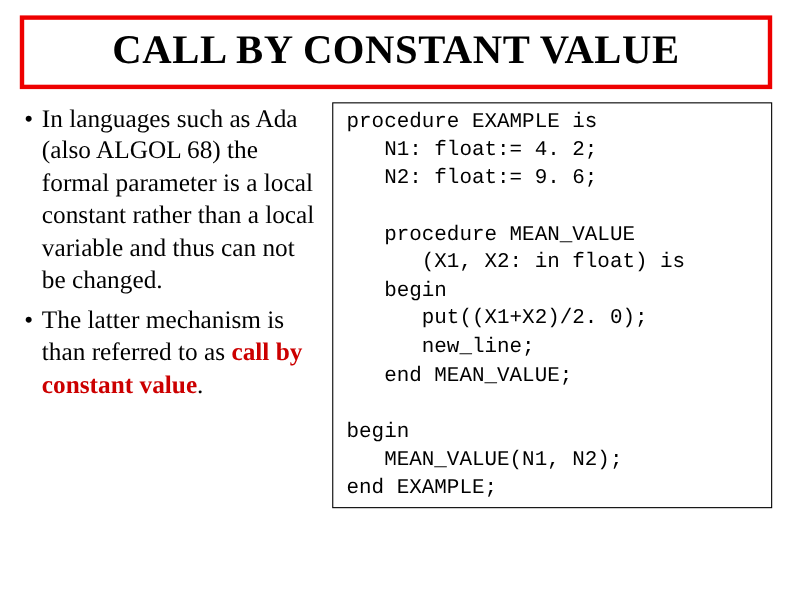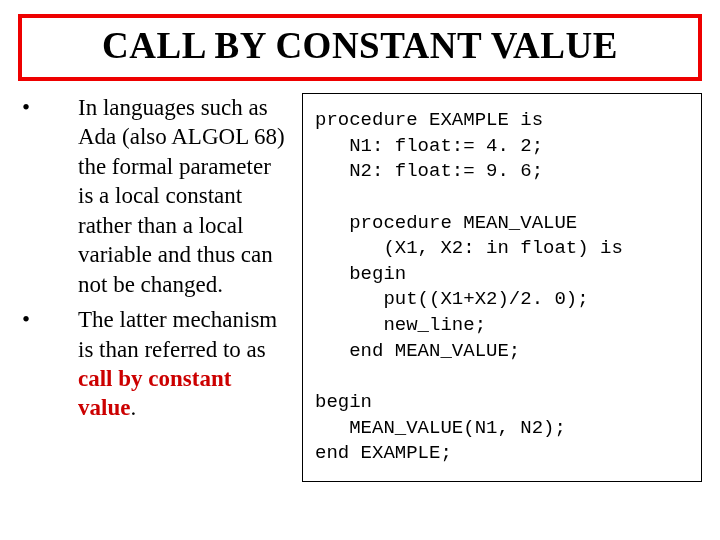--- a/index.html
+++ b/index.html
@@ -6,23 +6,23 @@
   html, body { width: 720px; height: 540px; background: #fff; font-family: "Times New Roman", Times, serif; color: #000; }
   .slide { width: 720px; height: 399px; padding: 14px 18px 18px 18px; position: relative; }
   .title-box { border: 4px solid #e00; padding: 6px 10px 10px 10px; margin-bottom: 12px; }
   .title-box h1 { font-size: 37px; font-weight: bold; text-align: center; letter-spacing: 0.5px; }
   .columns { display: flex; gap: 14px; }
   .left { flex: 0 0 270px; }
   .right { flex: 1; }
   ul.bullets { list-style: none; padding-left: 4px; }
   ul.bullets li { font-size: 23px; line-height: 1.28; margin-bottom: 6px; display: flex; }
   ul.bullets li .dot { flex: 0 0 16px; }
-  ul.bullets li .txt { flex: 1; margin-left: 40px; }
+  ul.bullets li .txt { flex: 1; }
   .redbold { color: #c00; font-weight: bold; }
-  .code-box { border: 1.5px solid #000; padding: 14px 12px; font-family: "Courier New", Courier, monospace; font-size: 19px; line-height: 1.35; white-space: pre; }
+  .code-box { border: 1.5px solid #000; padding: 4px 12px; font-family: "Courier New", Courier, monospace; font-size: 19px; line-height: 1.35; white-space: pre; }
 </style>
 </head>
 <body>
 
 <div class="slide">
 
   <div class="title-box">
     <h1>CALL BY CONSTANT VALUE</h1>
   </div>
 

